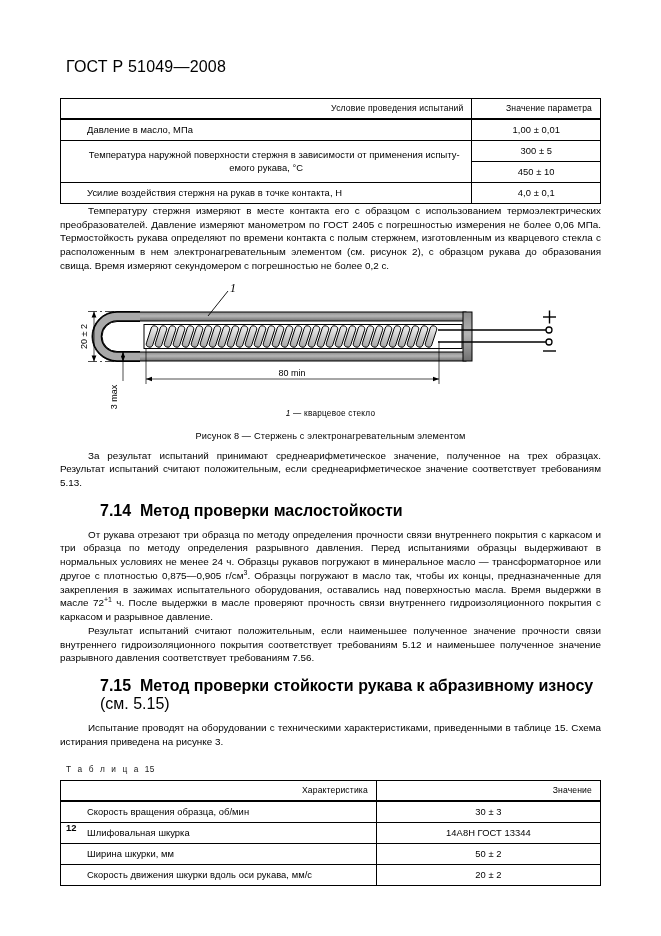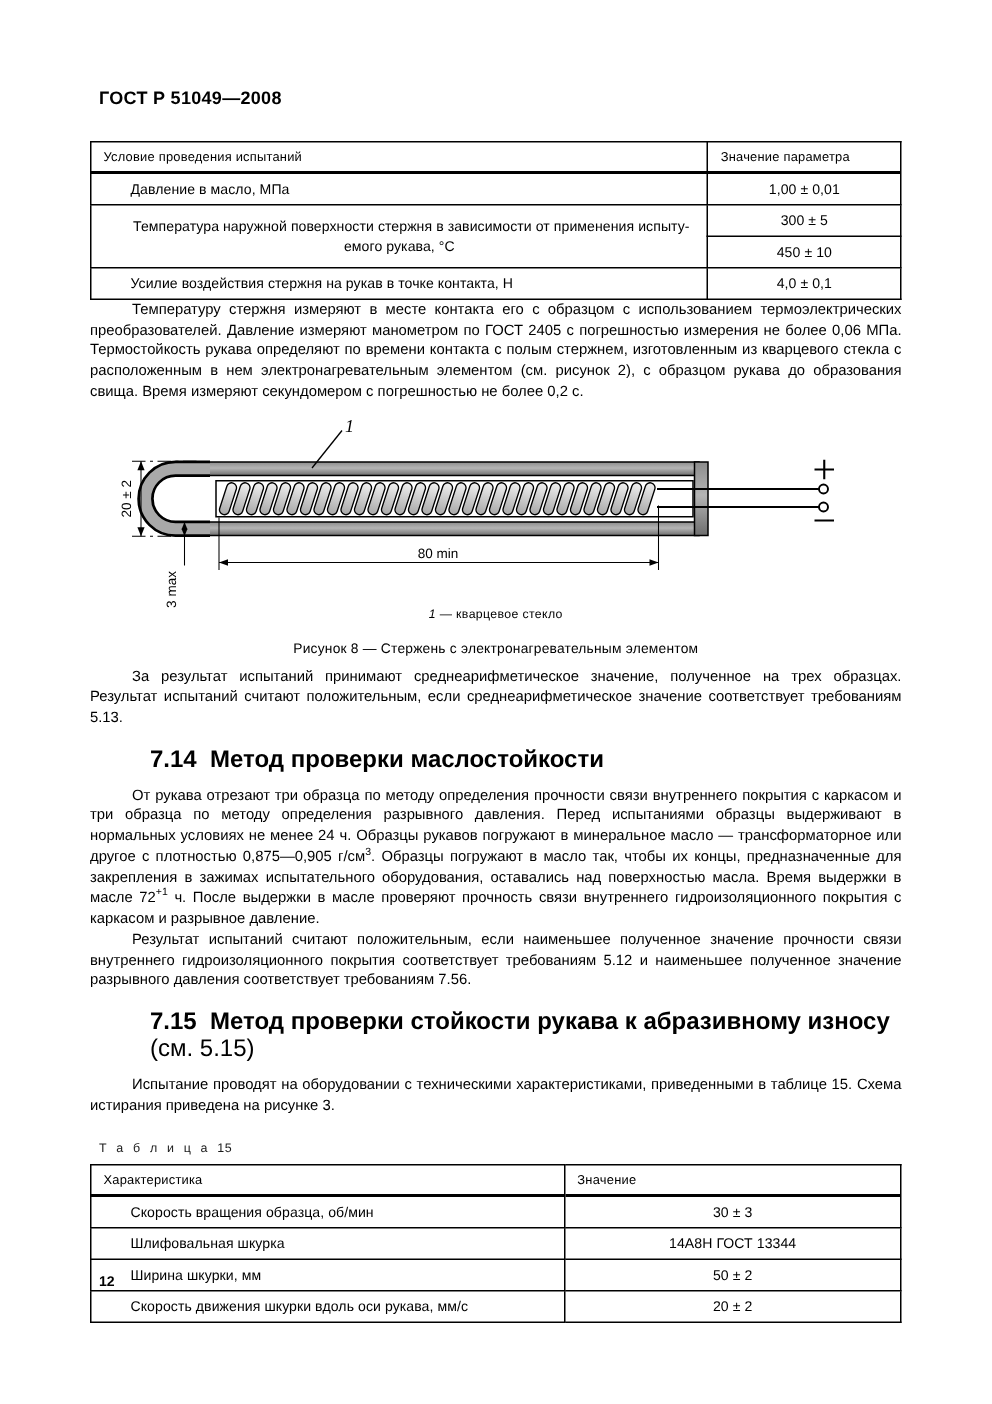--- a/index.html
+++ b/index.html
@@ -24,22 +24,22 @@
   }
   .content {
     position: absolute;
     left: 60px;
     top: 58px;
     width: 541px;
   }
 
   
   .doc-header {
-    font-size: 12px;
-    font-weight: bold;
+    font-size: 16px;
+    font-weight: normal;
     letter-spacing: 0.2px;
     margin: 0 0 22px 6px;
   }
 
   
   .table-caption {
     font-size: 8.3px;
     letter-spacing: 2.1px;
     margin: 0 0 6px 6px;
     color: #1a1a1a;
@@ -62,21 +62,21 @@
   }
   table.gost .hdr td {
     border-bottom: 2px solid #000;
   }
   table.gost .cellpad {
     display: block;
     padding: 4px 8px 5px 8px;
   }
   .th-txt {
     font-size: 8.6px;
-    text-align: left;
+    text-align: right;
     letter-spacing: 0.15px;
   }
   .td-left {
     font-size: 9.4px;
     text-align: left;
     padding-left: 26px !important;
     letter-spacing: 0.05px;
   }
   .td-left.wrap2 {
     padding-left: 24px !important;
@@ -139,21 +139,21 @@
     top: 150px;
     text-align: center;
     font-size: 9.2px;
     letter-spacing: 0.15px;
   }
 
   
   .pageno {
     position: absolute;
     left: 66px;
-    top: 848px;
+    top: 822px;
     font-size: 9.4px;
     font-weight: bold;
   }
 </style>
 </head>
 <body>
 
 <div class="page">
   <div class="content">
 

